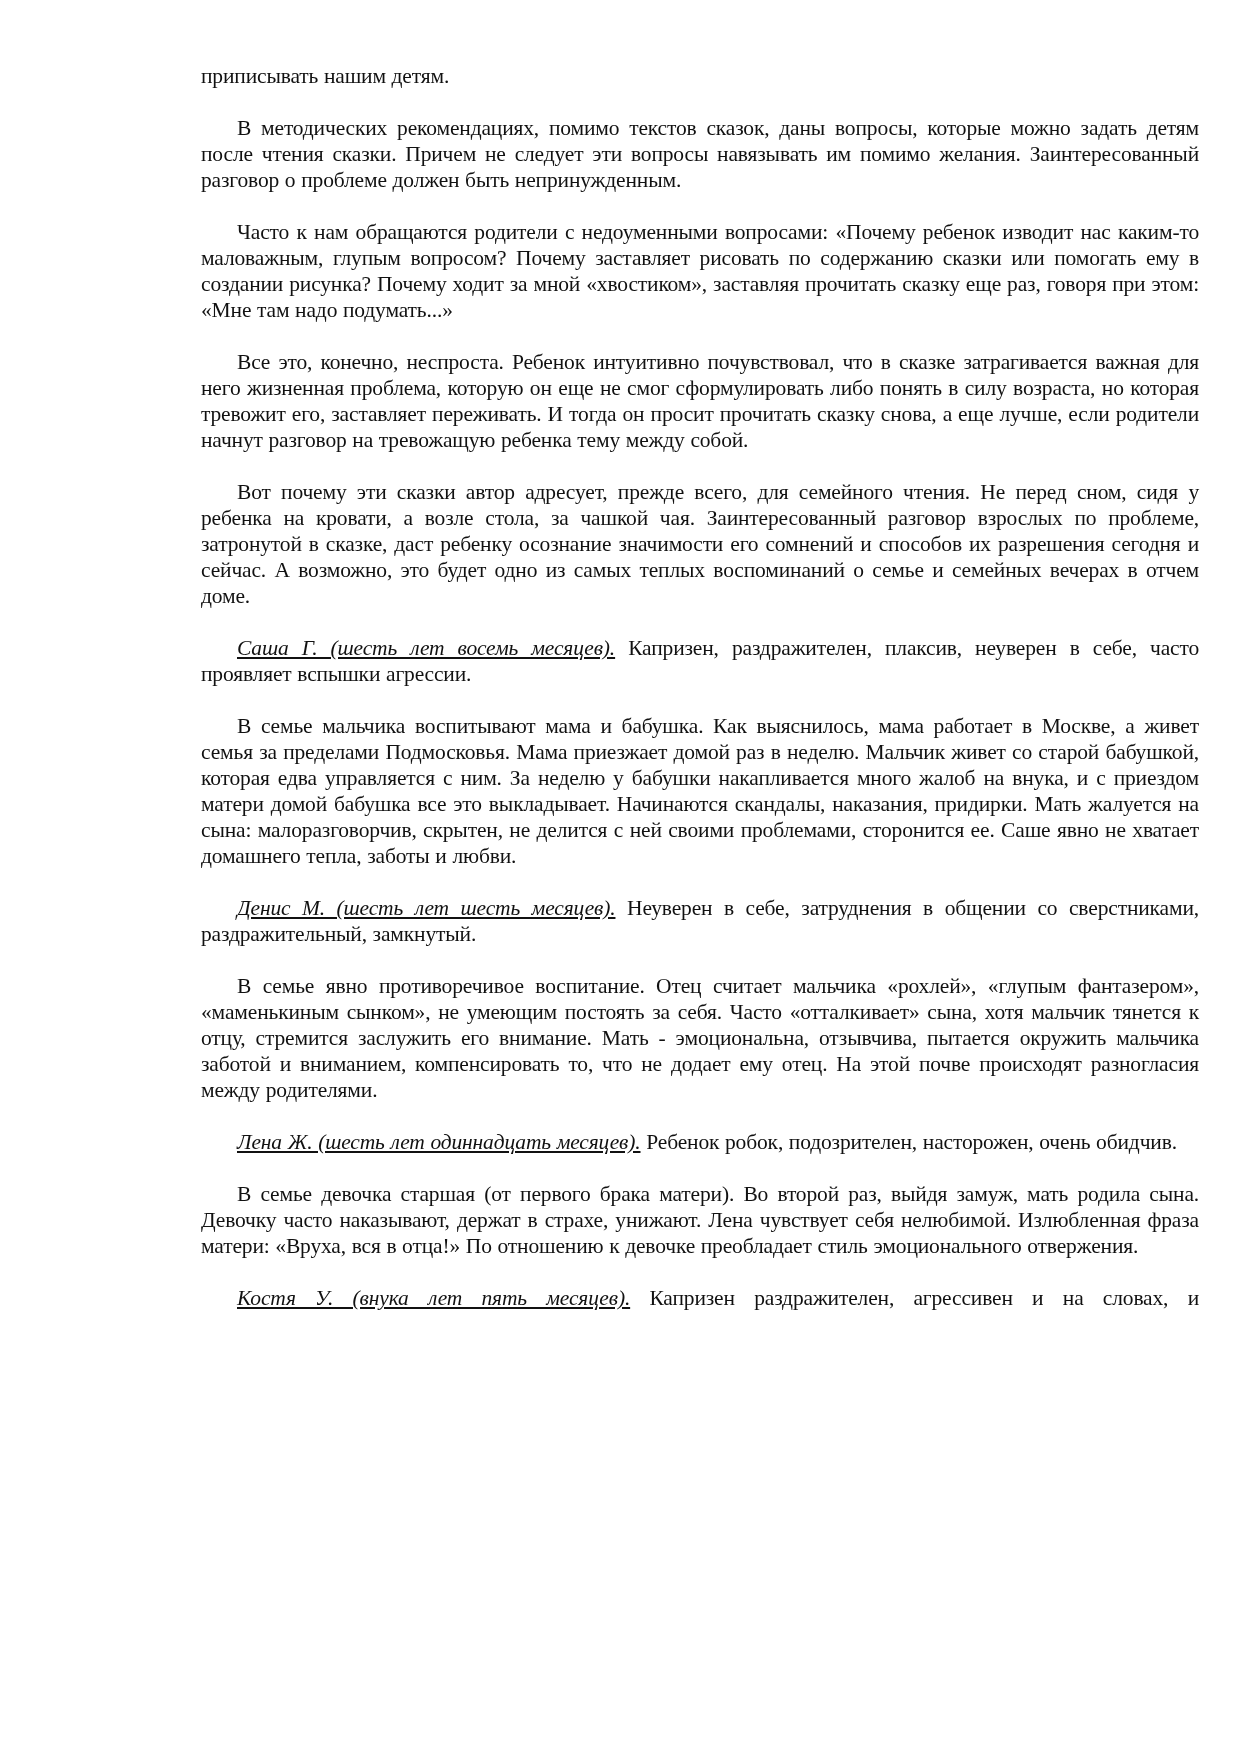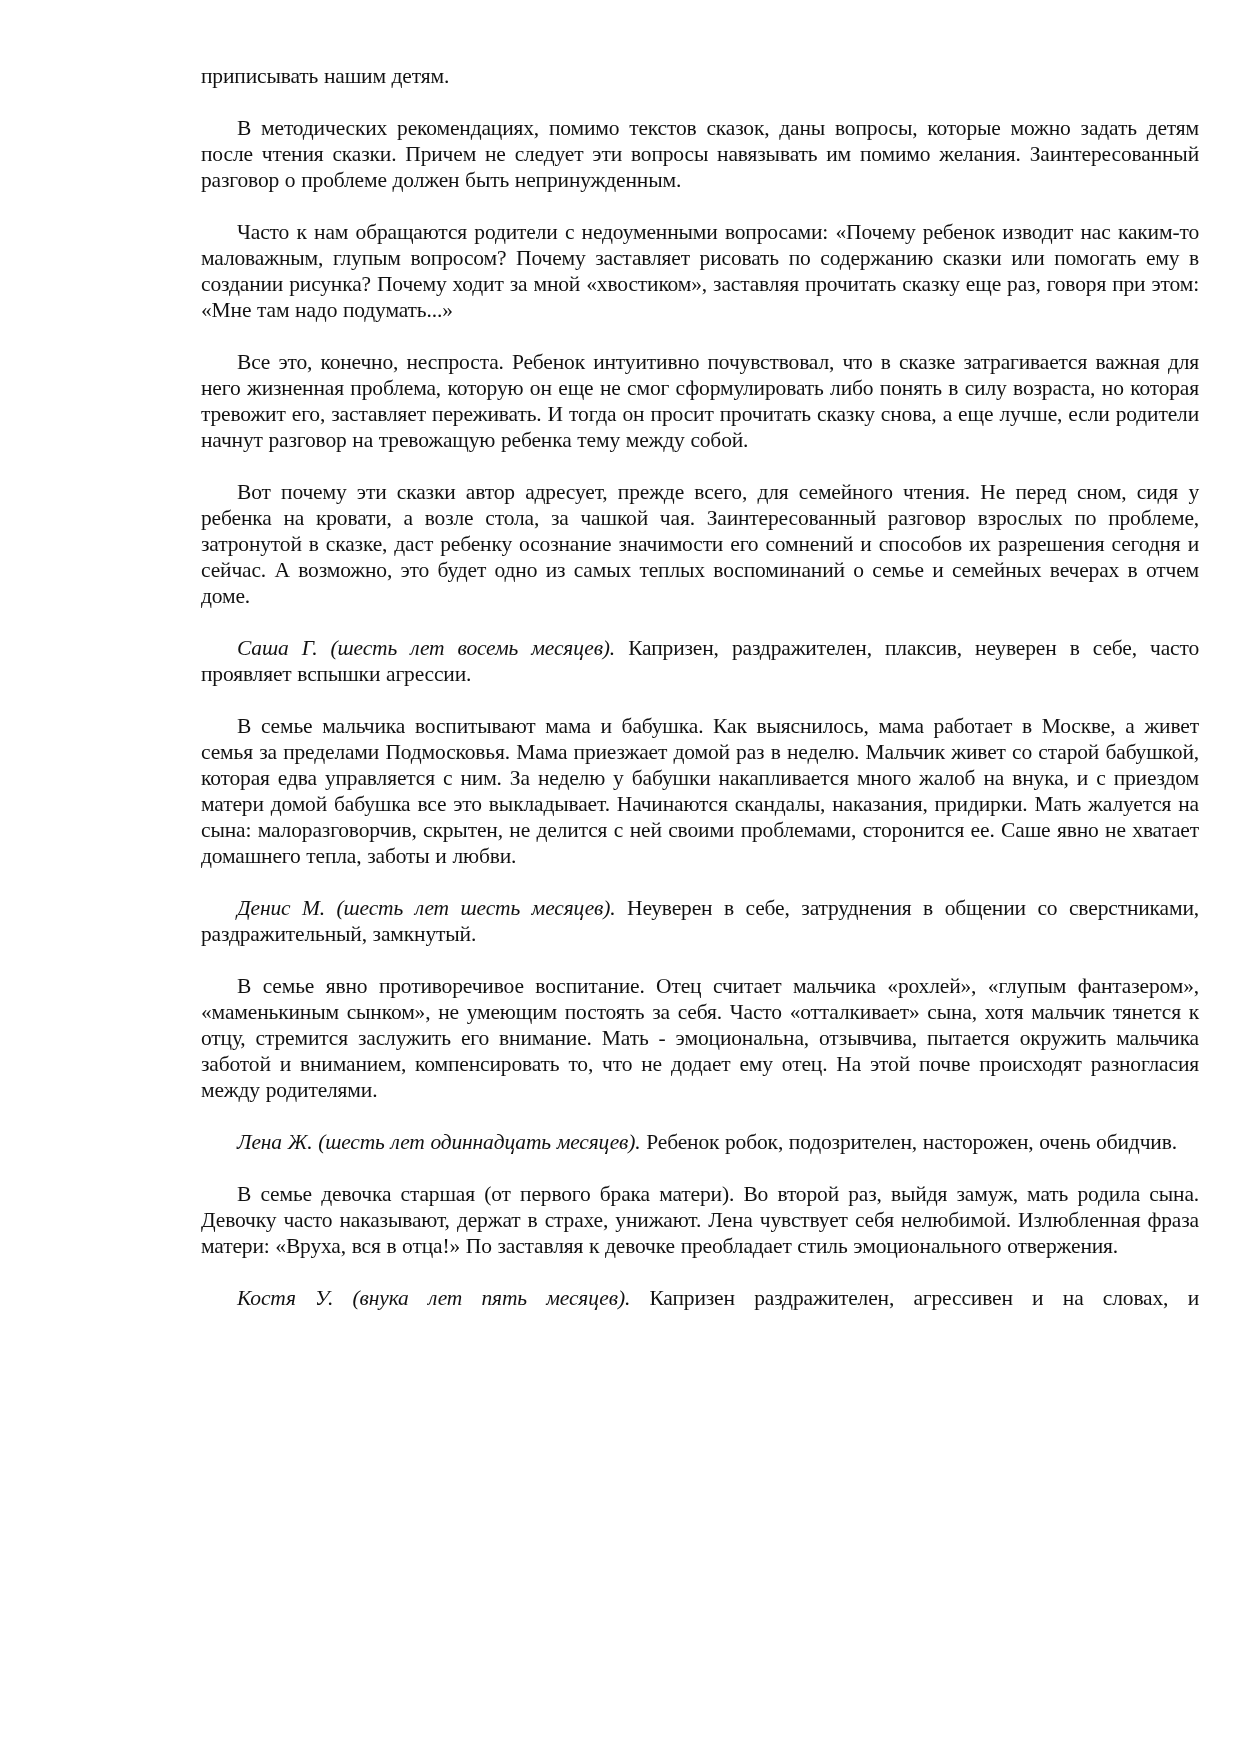--- a/index.html
+++ b/index.html
@@ -29,20 +29,21 @@
       text-align: justify;
       text-indent: 36px;
       letter-spacing: -0.15px;
       word-spacing: 0.5px;
     }
     .para.cont {
       text-indent: 0;
     }
     .para .name {
       font-style: italic;
+      text-decoration: underline;
     }
     .para.last {
       text-align-last: justify;
     }
   </style>
 </head>
 <body>
 
 <div class="page">
   <p class="para cont">
@@ -69,18 +70,18 @@
   <p class="para">
     <span class="name">Денис М. (шесть лет шесть месяцев).</span><span> Неуверен в себе, затруднения в общении со сверстниками, раздражительный, замкнутый.</span>
   </p>
   <p class="para">
     <span>В семье явно противоречивое воспитание. Отец считает мальчика «рохлей», «глупым фантазером», «маменькиным сынком», не умеющим постоять за себя. Часто «отталкивает» сына, хотя мальчик тянется к отцу, стремится заслужить его внимание. Мать - эмоциональна, отзывчива, пытается окружить мальчика заботой и вниманием, компенсировать то, что не додает ему отец. На этой почве происходят разногласия между родителями.</span>
   </p>
   <p class="para">
     <span class="name">Лена Ж. (шесть лет одиннадцать месяцев).</span><span> Ребенок робок, подозрителен, насторожен, очень обидчив.</span>
   </p>
   <p class="para">
-    <span>В семье девочка старшая (от первого брака матери). Во второй раз, выйдя замуж, мать родила сына. Девочку часто наказывают, держат в страхе, унижают. Лена чувствует себя нелюбимой. Излюбленная фраза матери: «Вруха, вся в отца!» По заставляя к девочке преобладает стиль эмоционального отвержения.</span>
+    <span>В семье девочка старшая (от первого брака матери). Во второй раз, выйдя замуж, мать родила сына. Девочку часто наказывают, держат в страхе, унижают. Лена чувствует себя нелюбимой. Излюбленная фраза матери: «Вруха, вся в отца!» По отношению к девочке преобладает стиль эмоционального отвержения.</span>
   </p>
   <p class="para last">
     <span class="name">Костя У. (внука лет пять месяцев).</span><span> Капризен раздражителен, агрессивен и на словах, и</span>
   </p>
 </div>
 
 </body></html>

